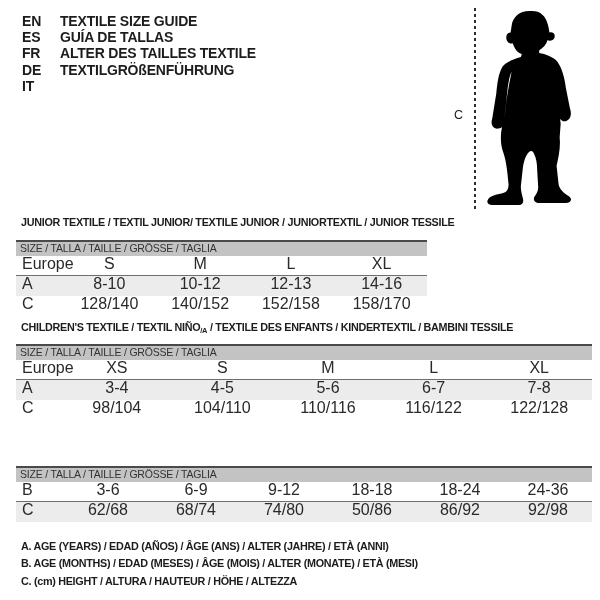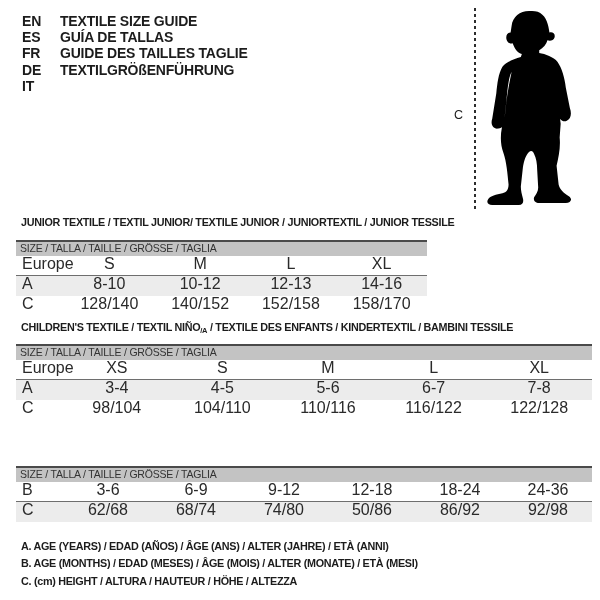--- a/index.html
+++ b/index.html
@@ -46,21 +46,21 @@
     <div class="lang-row">
       <span class="lang-code">EN</span>
       <span class="lang-title">TEXTILE SIZE GUIDE</span>
     </div>
     <div class="lang-row">
       <span class="lang-code">ES</span>
       <span class="lang-title">GUÍA DE TALLAS</span>
     </div>
     <div class="lang-row">
       <span class="lang-code">FR</span>
-      <span class="lang-title">GUIDE DES TAILLES TAGLIE</span>
+      <span class="lang-title">ALTER DES TAILLES TEXTILE</span>
     </div>
     <div class="lang-row">
       <span class="lang-code">DE</span>
       <span class="lang-title">TEXTILGRÖßENFÜHRUNG</span>
     </div>
     <div class="lang-row">
       <span class="lang-code">IT</span>
     </div>
   </div>
 
@@ -136,21 +136,21 @@
     </div>
   </div>
 
   <div class="size-table" style="top:466px; width:576px;">
     <div class="thead">SIZE / TALLA / TAILLE / GRÖSSE / TAGLIA</div>
     <div class="trow divided">
       <div class="lbl">B</div>
       <div class="cell">3-6</div>
       <div class="cell">6-9</div>
       <div class="cell">9-12</div>
-      <div class="cell">12-18</div>
+      <div class="cell">18-18</div>
       <div class="cell">18-24</div>
       <div class="cell">24-36</div>
     </div>
     <div class="trow shaded">
       <div class="lbl">C</div>
       <div class="cell">62/68</div>
       <div class="cell">68/74</div>
       <div class="cell">74/80</div>
       <div class="cell">50/86</div>
       <div class="cell">86/92</div>

